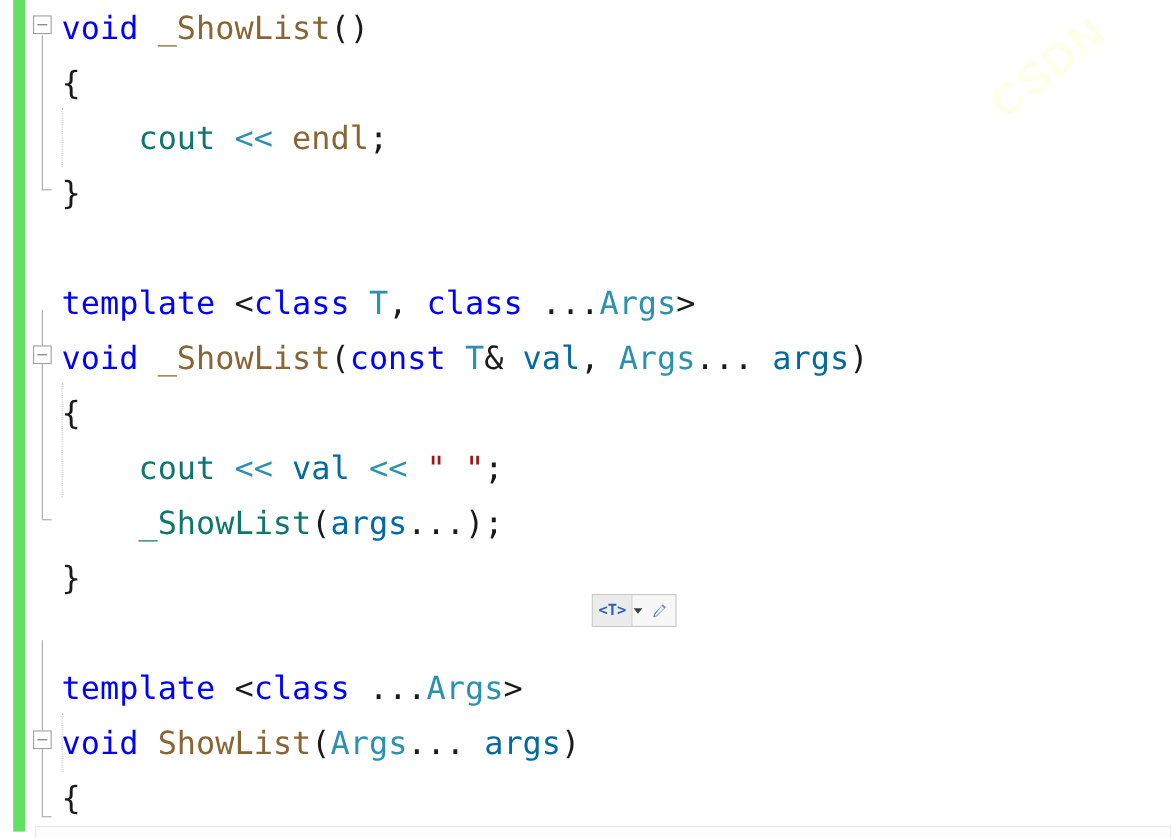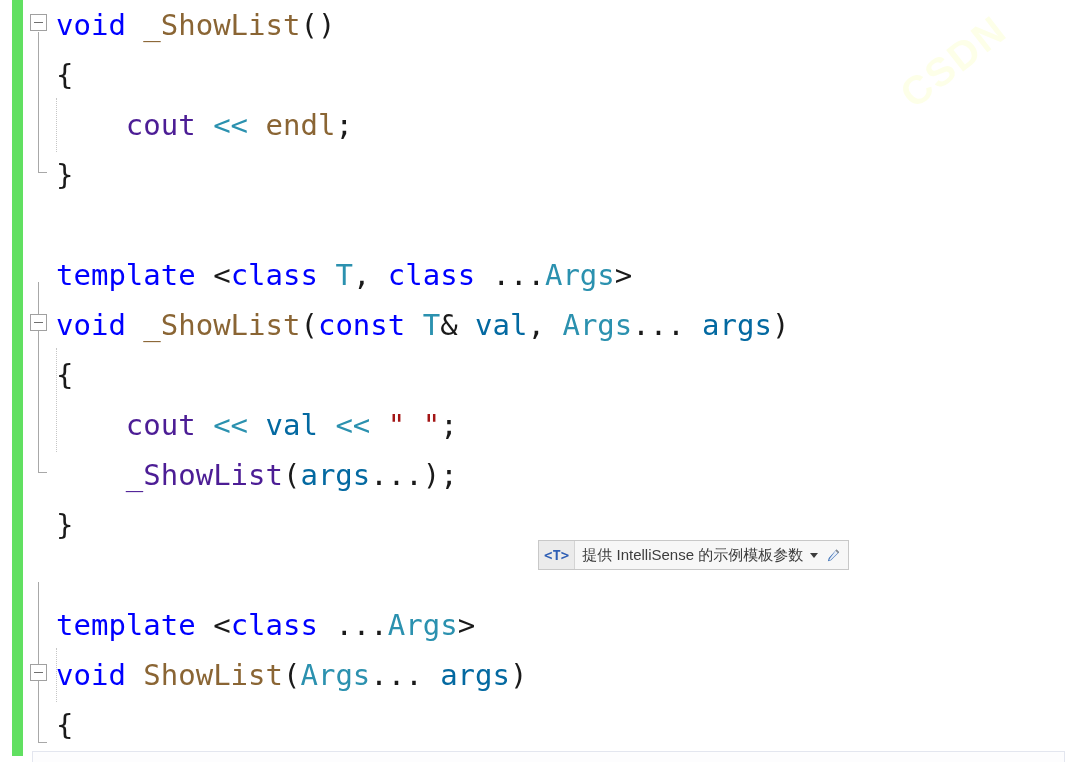--- a/index.html
+++ b/index.html
@@ -134,21 +134,21 @@
     position: absolute;
     left: 56px;
     width: 0;
     border-left: 1px dotted #c6c6c6;
   }
 
   
   .kw       { color: #0000ff; }            
   .fn       { color: #8a6534; }            
   .type     { color: #2b91af; }            
-  .plain    { color: #4c1d95; }            
+  .plain    { color: #0f766e; }            
   .ident    { color: #0369a1; }            
   .str      { color: #a31515; }            
   .punc     { color: #1a1a1a; }
 
   
   .tt {
     position: absolute;
     left: 538px;
     top: 540px;
     height: 30px;
@@ -216,21 +216,20 @@
   <div class="rail-foot" style="top:742px;"></div>
 
   <div class="guide" style="top:98px;height:54px;"></div>
   <div class="guide" style="top:348px;height:104px;"></div>
   <div class="guide" style="top:648px;height:54px;"></div>
 
   <div class="code" id="code-lines"><div class="line"><span class="collapse-box"></span><span class="line-inner"><span class="kw">void</span><span class="plain"> </span><span class="fn">_ShowList</span><span class="punc">()</span></span></div><div class="line"><span class="line-inner"><span class="punc">{</span></span></div><div class="line"><span class="line-inner"><span class="plain">    </span><span class="plain">cout</span><span class="plain"> </span><span class="type">&lt;&lt;</span><span class="plain"> </span><span class="fn">endl</span><span class="punc">;</span></span></div><div class="line"><span class="line-inner"><span class="punc">}</span></span></div><div class="line"><span class="line-inner"></span></div><div class="line"><span class="line-inner"><span class="kw">template</span><span class="plain"> </span><span class="punc">&lt;</span><span class="kw">class</span><span class="plain"> </span><span class="type">T</span><span class="punc">, </span><span class="kw">class</span><span class="punc"> ...</span><span class="type">Args</span><span class="punc">&gt;</span></span></div><div class="line"><span class="collapse-box"></span><span class="line-inner"><span class="kw">void</span><span class="plain"> </span><span class="fn">_ShowList</span><span class="punc">(</span><span class="kw">const</span><span class="plain"> </span><span class="type">T</span><span class="punc">&amp;</span><span class="plain"> </span><span class="ident">val</span><span class="punc">, </span><span class="type">Args</span><span class="punc">... </span><span class="ident">args</span><span class="punc">)</span></span></div><div class="line"><span class="line-inner"><span class="punc">{</span></span></div><div class="line"><span class="line-inner"><span class="plain">    </span><span class="plain">cout</span><span class="plain"> </span><span class="type">&lt;&lt;</span><span class="plain"> </span><span class="ident">val</span><span class="plain"> </span><span class="type">&lt;&lt;</span><span class="plain"> </span><span class="str">" "</span><span class="punc">;</span></span></div><div class="line"><span class="line-inner"><span class="plain">    </span><span class="plain">_ShowList</span><span class="punc">(</span><span class="ident">args</span><span class="punc">...</span><span class="punc">);</span></span></div><div class="line"><span class="line-inner"><span class="punc">}</span></span></div><div class="line"><span class="line-inner"></span></div><div class="line"><span class="line-inner"><span class="kw">template</span><span class="plain"> </span><span class="punc">&lt;</span><span class="kw">class</span><span class="punc"> ...</span><span class="type">Args</span><span class="punc">&gt;</span></span></div><div class="line"><span class="collapse-box"></span><span class="line-inner"><span class="kw">void</span><span class="plain"> </span><span class="fn">ShowList</span><span class="punc">(</span><span class="type">Args</span><span class="punc">... </span><span class="ident">args</span><span class="punc">)</span></span></div><div class="line"><span class="line-inner"><span class="punc">{</span></span></div><div class="line current"><span class="line-inner"><span class="plain">    </span><span class="plain">_ShowList</span><span class="punc">(</span><span class="ident">args</span><span class="punc">...</span><span class="punc">);</span></span></div></div>
 
   <div class="tt">
     <span class="tt-badge">&lt;T&gt;</span>
-    <span class="tt-text">提供 IntelliSense 的示例模板参数</span>
     <span class="tt-caret">
         <span class="tri"></span>
       </span>
     <span class="tt-pencil">
       <svg width="15" height="15" viewBox="0 0 16 16" aria-hidden="true">
         <path d="M11.2 1.6 L14 4.4 L5.4 13 L2 14 L3 10.6 Z" fill="#3b6fb6"></path>
         <path d="M10.4 2.6 L12.8 5 L5.1 12.6 L3.4 13.1 L3.9 11.4 Z" fill="#e8eef7"></path>
         <path d="M11.2 1.6 L14 4.4 L12.9 5.5 L10.1 2.7 Z" fill="#8a8a8a"></path>
       </svg>
     </span>

